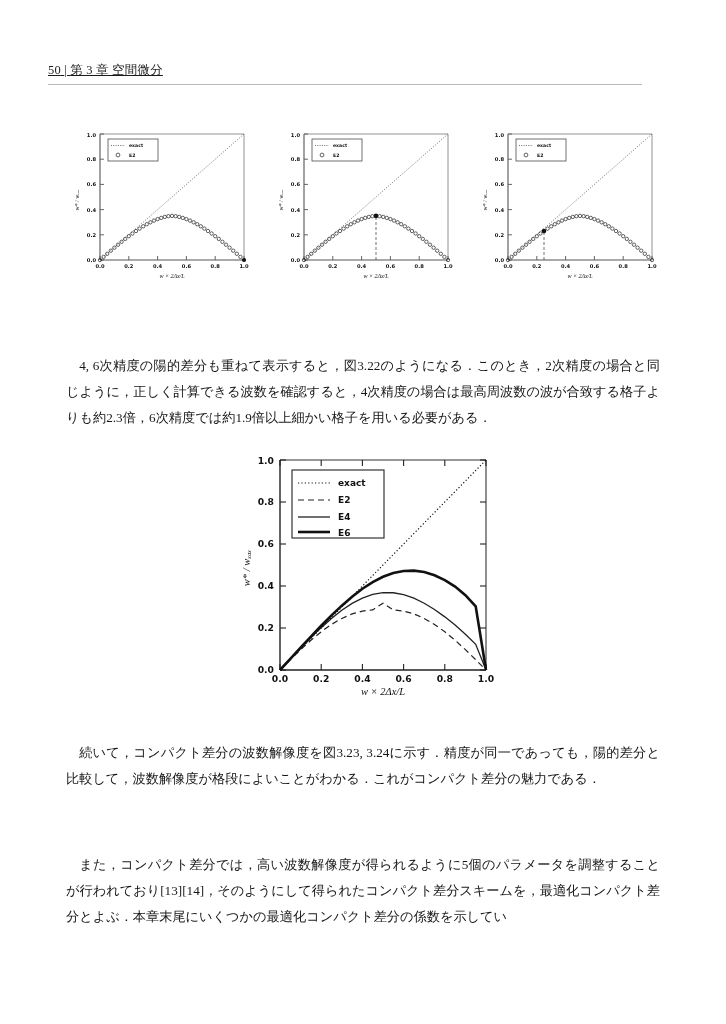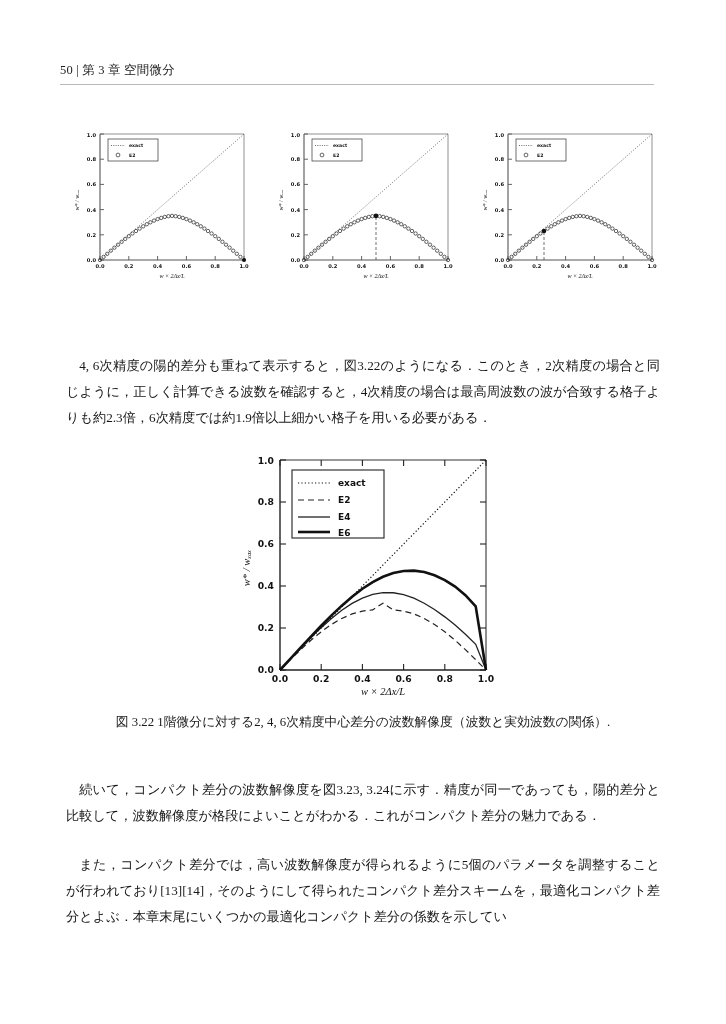--- a/index.html
+++ b/index.html
@@ -12,23 +12,24 @@
     height: 1024px;
     position: relative;
     font-family: "Liberation Serif", "DejaVu Serif", serif;
     color: #1a1a1a;
     overflow: hidden;
   }
 
   
   .page-header {
     position: absolute;
-    left: 60px;
+    left: 48px;
     top: 62px;
     width: 594px;
+    text-decoration: underline;
   }
   .page-header .headline {
     font-size: 12.5px;
     letter-spacing: 0.2px;
     color: #222;
     white-space: nowrap;
   }
   .page-header .rule {
     margin-top: 5px;
     border-bottom: 1px solid #b9b9b9;
@@ -84,21 +85,21 @@
     left: 66px;
     width: 594px;
     font-size: 13.2px;
     line-height: 26px;
     text-align: justify;
     color: #161616;
   }
   .para p { margin: 0; text-indent: 1em; }
 
   #para-1 { top: 353px; }
-  #para-3 { top: 777px; }
+  #para-3 { top: 740px; }
   #para-4 { top: 852px; }
 
   
   .fig322 {
     position: absolute;
     left: 66px;
     top: 448px;
     width: 594px;
   }
   .main-plot-wrap {
@@ -518,25 +519,20 @@
           <line x1="68" y1="84" x2="100" y2="84" stroke="#111" stroke-width="2.6"></line>
           <text class="legend-lbl" font-size="9" x="108" y="38">exact</text>
           <text class="legend-lbl" font-size="9" x="108" y="55">E2</text>
           <text class="legend-lbl" font-size="9" x="108" y="72">E4</text>
           <text class="legend-lbl" font-size="9" x="108" y="88">E6</text>
         </g>
       </svg>
     </div>
   </div>
 
-  <div class="fig322-caption">
-    <span class="num">図 3.22</span>
-    <span class="gap"></span>
-    <span>1階微分に対する2, 4, 6次精度中心差分の波数解像度（波数と実効波数の関係）.</span>
-  </div>
 </div>
 
 <div class="para" id="para-3">
   <p>続いて，コンパクト差分の波数解像度を図3.23, 3.24に示す．精度が同一であっても，陽的差分と比較して，波数解像度が格段によいことがわかる．これがコンパクト差分の魅力である．</p>
 </div>
 
 <div class="para" id="para-4">
   <p>また，コンパクト差分では，高い波数解像度が得られるように5個のパラメータを調整することが行われており[13][14]，そのようにして得られたコンパクト差分スキームを，最適化コンパクト差分とよぶ．本章末尾にいくつかの最適化コンパクト差分の係数を示してい</p>
 </div>
 

